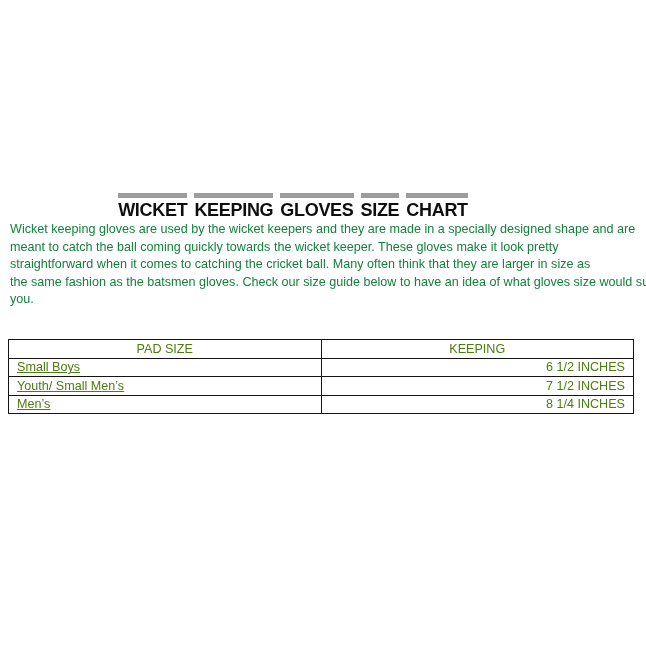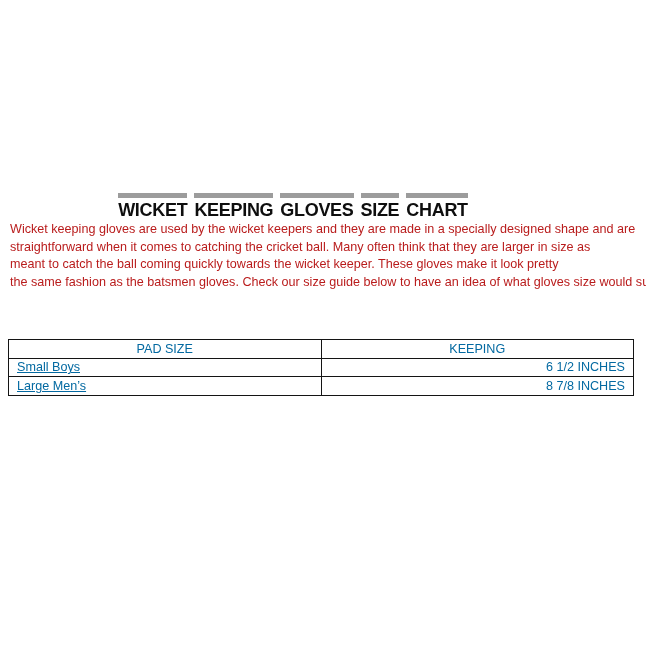--- a/index.html
+++ b/index.html
@@ -38,35 +38,35 @@
     margin-left: 7px;
   }
   
   .para {
     position: absolute;
     top: 221px;
     left: 10px;
     width: 630px;
     font-size: 12.6px;
     line-height: 17.5px;
-    color: #b91c1c;
+    color: #15803d;
   }
   .para .pline {
     white-space: nowrap;
   }
   
   .size-table {
     position: absolute;
     top: 339px;
     left: 8px;
     width: 626px;
     border-collapse: collapse;
     table-layout: fixed;
     font-size: 12.6px;
-    color: #0369a1;
+    color: #4d7c0f;
   }
   .size-table th, .size-table td {
     border: 1px solid #141414;
     height: 17.5px;
     padding: 0 8px;
     overflow: hidden;
     white-space: nowrap;
   }
   .size-table th {
     font-weight: normal;
@@ -82,37 +82,42 @@
 </style>
 </head>
 <body>
 
 <div class="page">
 
   <h1 class="title-wrap"><span class="title-word">WICKET</span><span class="title-word">KEEPING</span><span class="title-word">GLOVES</span><span class="title-word">SIZE</span><span class="title-word">CHART</span></h1>
 
   <div class="para">
     <div class="pline">Wicket keeping gloves are used by the wicket keepers and they are made in a specially designed shape and are</div>
+    <div class="pline">meant to catch the ball coming quickly towards the wicket keeper. These gloves make it look pretty</div>
     <div class="pline">straightforward when it comes to catching the cricket ball. Many often think that they are larger in size as</div>
-    <div class="pline">meant to catch the ball coming quickly towards the wicket keeper. These gloves make it look pretty</div>
     <div class="pline">the same fashion as the batsmen gloves. Check our size guide below to have an idea of what gloves size would suit</div>
+    <div class="pline">you.</div>
   </div>
 
   <table class="size-table">
     <thead>
       <tr>
         <th>PAD SIZE</th>
         <th>KEEPING</th>
       </tr>
     </thead>
     <tbody>
       <tr>
         <td class="cell-pad">Small Boys</td>
         <td class="cell-len">6 1/2 INCHES</td>
       </tr>
       <tr>
-        <td class="cell-pad">Large Men’s</td>
-        <td class="cell-len">8 7/8 INCHES</td>
+        <td class="cell-pad">Youth/ Small Men’s</td>
+        <td class="cell-len">7 1/2 INCHES</td>
+      </tr>
+      <tr>
+        <td class="cell-pad">Men’s</td>
+        <td class="cell-len">8 1/4 INCHES</td>
       </tr>
     </tbody>
   </table>
 
 </div>
 
 </body></html>

